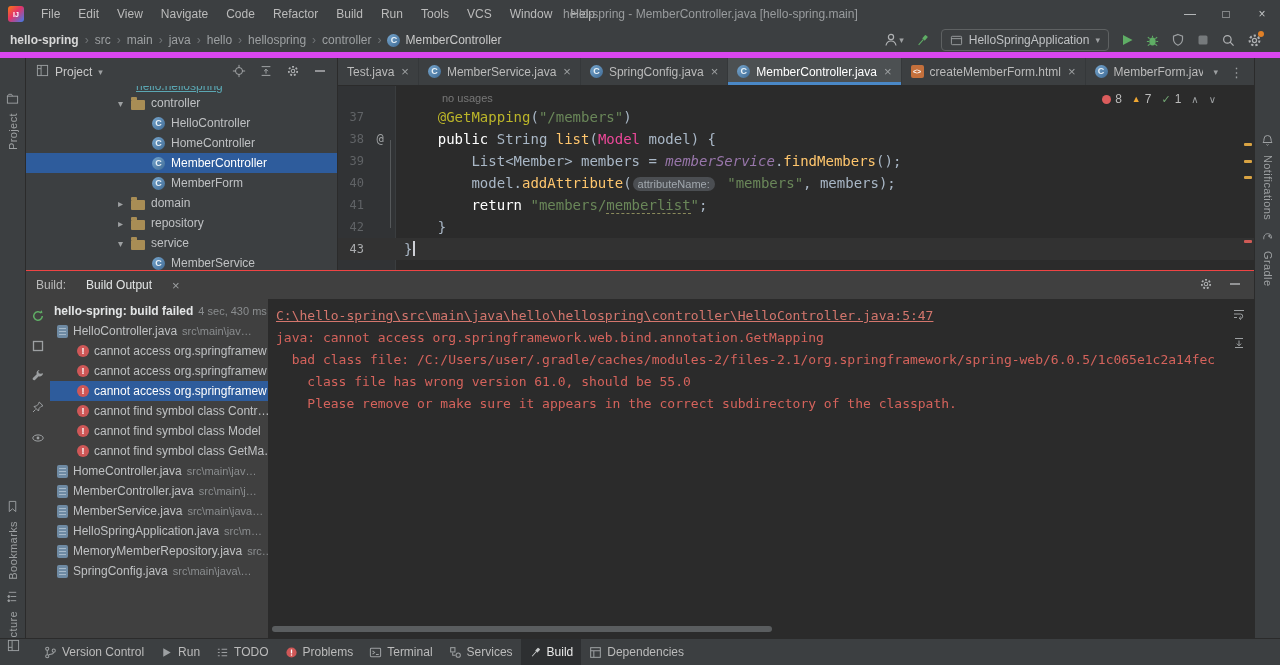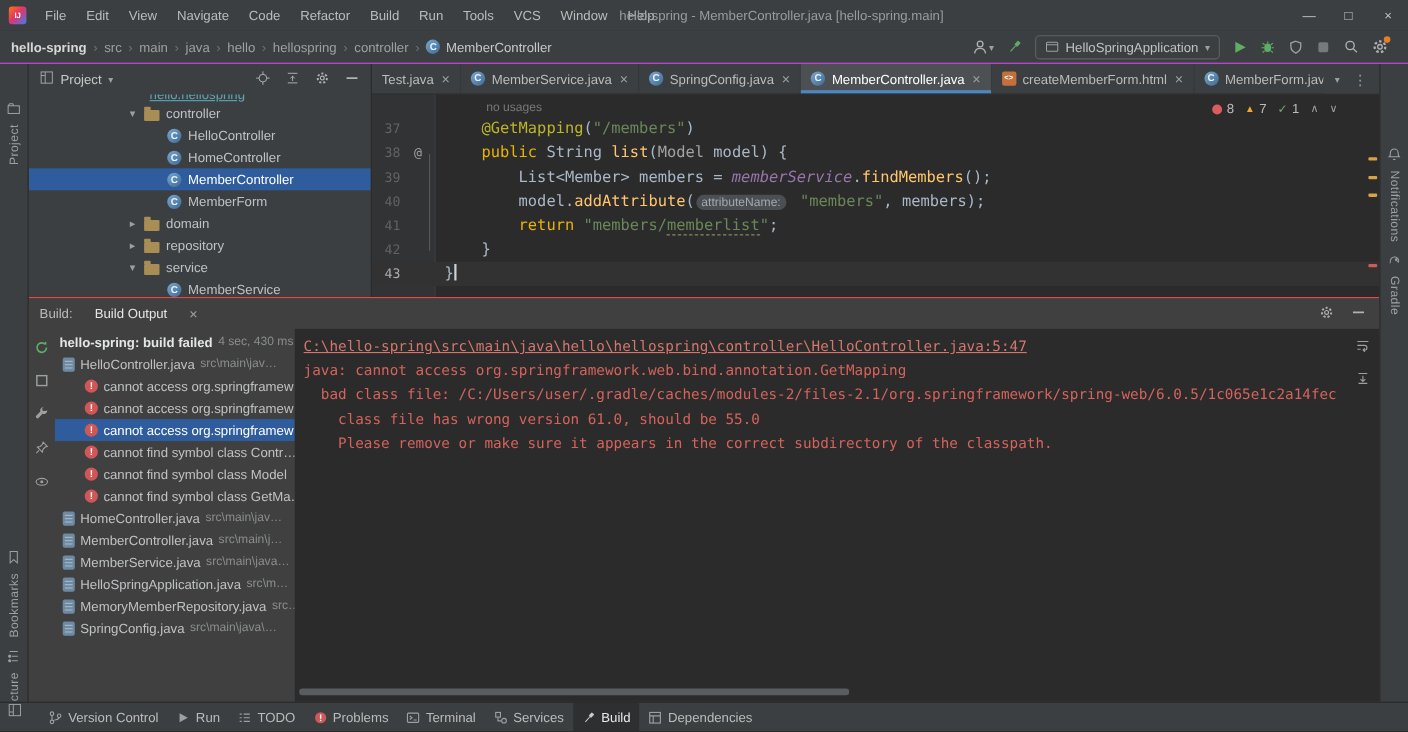--- a/index.html
+++ b/index.html
@@ -12,21 +12,21 @@
   .logo{width:16px;height:16px;margin:0 8px 0 8px;border-radius:3px;flex:none;
         background:linear-gradient(135deg,#f97a12,#e33368 45%,#3b7ef0);color:#fff;font-size:7px;font-weight:bold;
         display:flex;align-items:center;justify-content:center}
   .menus{display:flex;align-items:center}
   .menu-item{padding:0 9px;line-height:28px;color:#bbbbbb;cursor:default}
   .win-title{position:absolute;left:563px;top:0;line-height:28px;color:#999c9e;white-space:nowrap}
   .win-controls{position:absolute;right:0;top:0;height:28px;display:flex}
   .win-btn{width:36px;text-align:center;line-height:28px;color:#c3c5c6;font-size:12px}
 
   
-  .navbar{position:absolute;top:28px;left:0;width:1280px;height:30px;background:#3c3f41;border-bottom:1px solid #d946ef;
+  .navbar{position:absolute;top:28px;left:0;width:1280px;height:30px;background:#3c3f41;border-bottom:6px solid #d946ef;
           display:flex;align-items:center;padding:0 10px;z-index:5}
   .crumbs{display:flex;align-items:center;gap:6px;white-space:nowrap}
   .crumb{color:#9da0a2}
   .crumb.first{color:#d8d8d8;font-weight:bold}
   .crumb-sep{color:#6f7375}
   .crumb-last{display:flex;align-items:center;gap:5px;color:#c8c8c8}
   .nav-right{margin-left:auto;display:flex;align-items:center;gap:11px;padding-right:8px}
   .nav-ic{display:flex;align-items:center}
   .chev{color:#9da0a2;font-size:9px}
   .run-combo{display:flex;align-items:center;gap:6px;border:1px solid #5e6162;border-radius:4px;height:22px;padding:0 8px;color:#bfc1c3}
@@ -77,22 +77,22 @@
   .ed-body{position:absolute;top:28px;left:0;right:0;bottom:0;font-family:"DejaVu Sans Mono",monospace;font-size:14px}
   .gutterbg{position:absolute;left:0;top:0;bottom:0;width:58px;background:#313335;border-right:1px solid #3a3d3f}
   .usages-hint{position:relative;height:16px;line-height:16px;padding-left:104px;color:#787878;font-size:11px;
                font-family:"Liberation Sans",sans-serif;margin-top:4px}
   .eline{position:relative;height:22px;line-height:22px;display:flex;white-space:pre}
   .eline.current{background:#323232}
   .eline.current .lnum{color:#a9abad}
   .lnum{width:26px;text-align:right;color:#606366;font-size:12px;flex:none}
   .gicon{width:32px;text-align:center;color:#9da0a2;font-size:12px;flex:none}
   .lcode{padding-left:8px}
-  .c-p{color:#a9b7c6}.c-kw{color:#eab308}.c-ann{color:#bbb529}.c-str{color:#6a8759}
-  .c-m{color:#ffc66d}.c-fld{color:#9876aa;font-style:italic}.c-err{color:#a3a3a3}
+  .c-p{color:#a9b7c6}.c-kw{color:#ffffff}.c-ann{color:#bbb529}.c-str{color:#6a8759}
+  .c-m{color:#ffc66d}.c-fld{color:#9876aa;font-style:italic}.c-err{color:#ec4899}
   .c-strw{color:#6a8759;border-bottom:1px dashed #8a8a5c}
   .c-hint{background:#4b4e52;color:#a1a8ae;border-radius:7px;padding:1px 5px;font-size:11px;
           font-family:"Liberation Sans",sans-serif;margin:0 4px 0 1px}
   .caret{display:inline-block;width:2px;height:15px;background:#ced0d6;vertical-align:-2px;margin-left:1px}
   .fold-line{position:absolute;left:52px;top:54px;width:1px;height:88px;background:#55585a}
   .inspections{position:absolute;top:6px;right:38px;display:flex;gap:10px;align-items:center;
                font-family:"Liberation Sans",sans-serif;font-size:12px;color:#bbbbbb}
   .insp{display:flex;align-items:center}
   .dot-err{width:9px;height:9px;border-radius:50%;background:#db5c5c;margin-right:4px}
   .tri-warn{color:#f0a732;font-size:9px;margin-right:4px}

